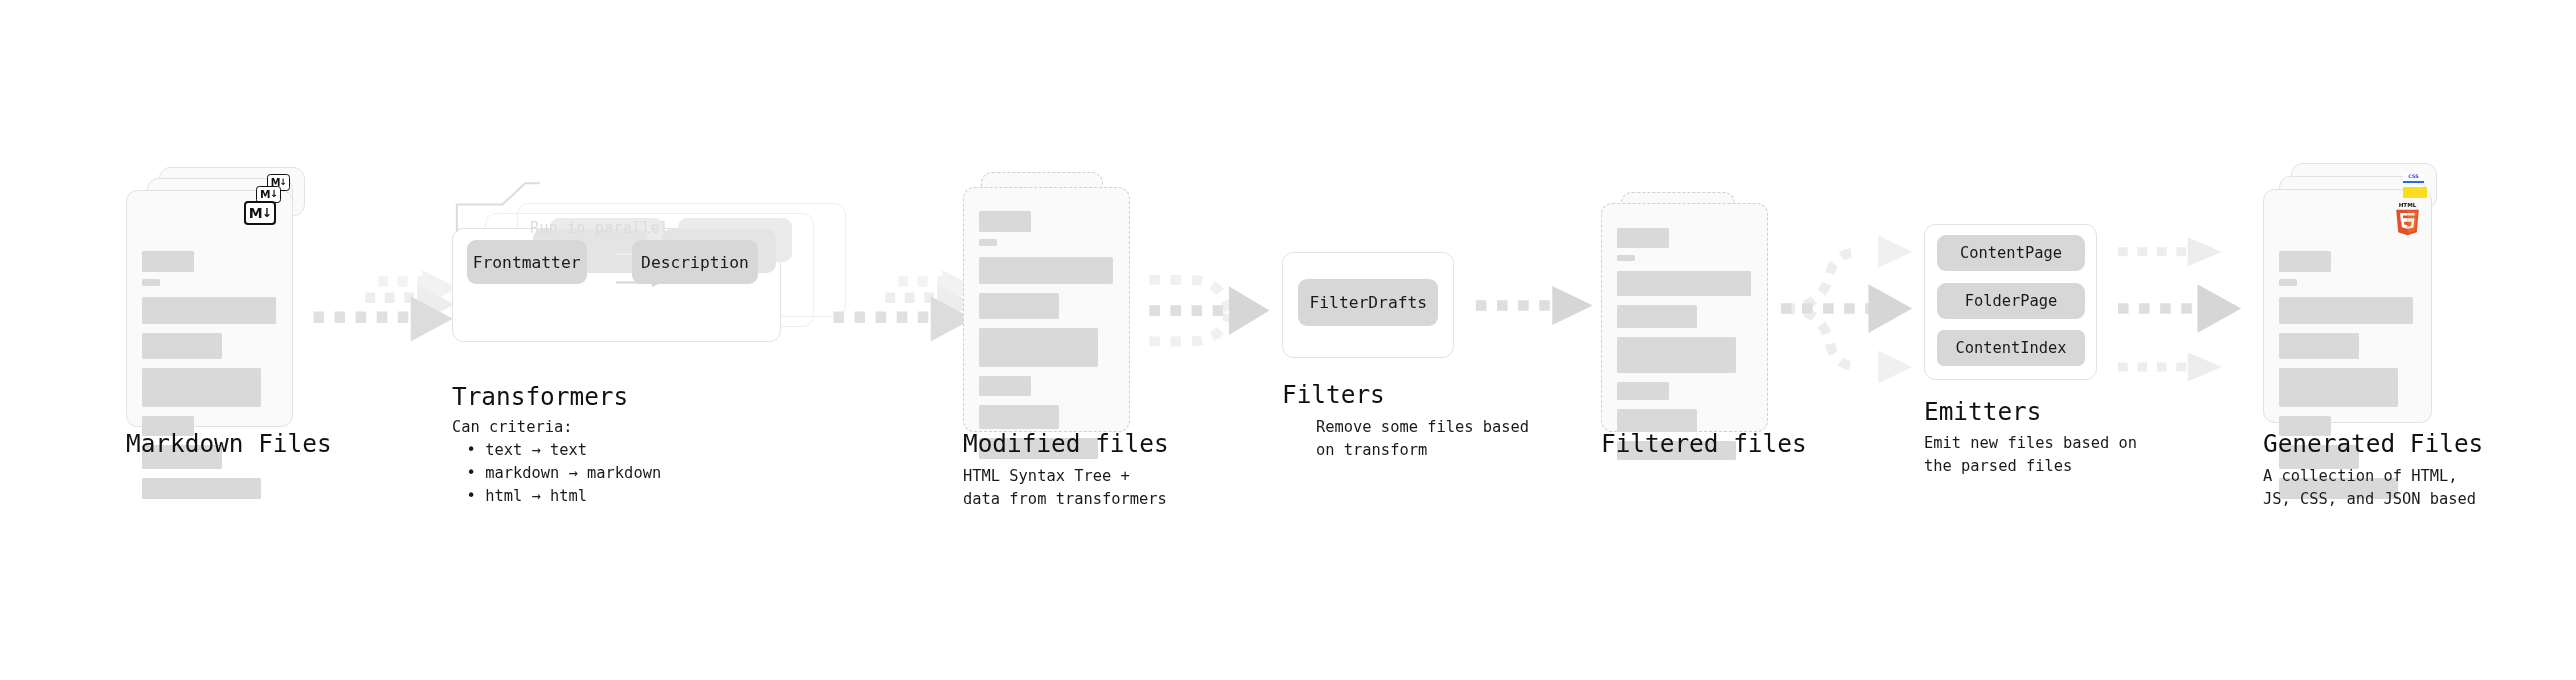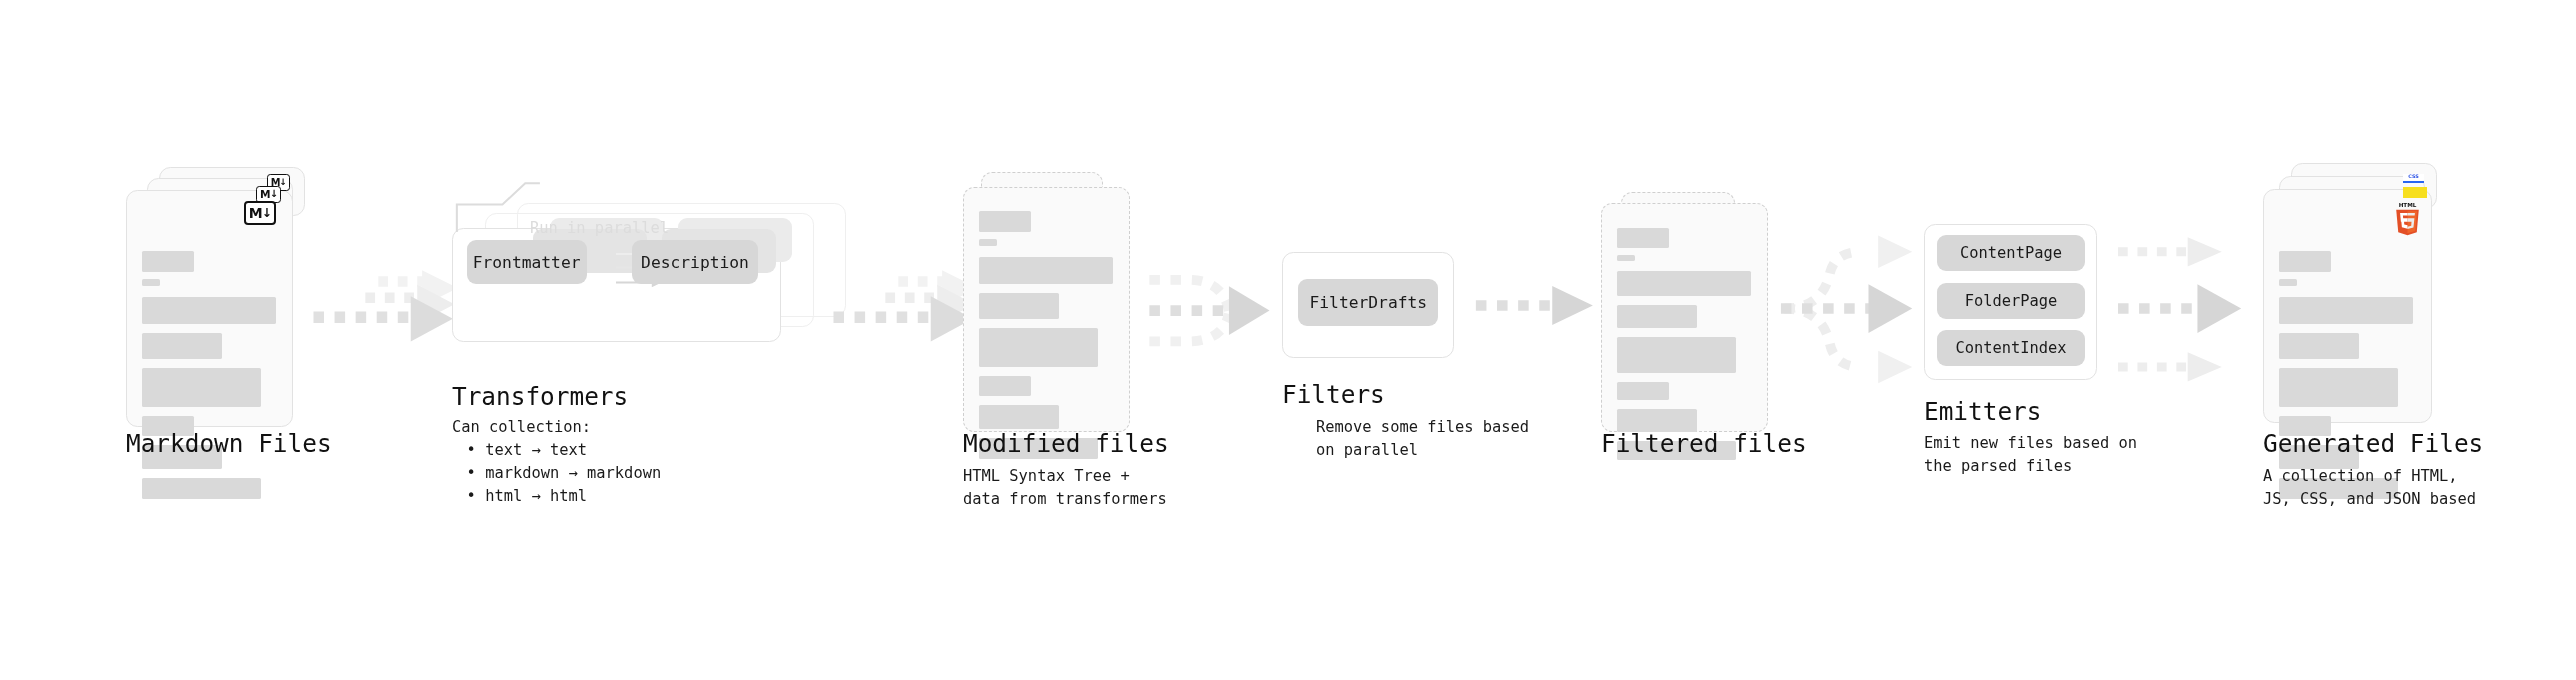--- a/index.html
+++ b/index.html
@@ -170,21 +170,21 @@
         <span>Description</span>
       </div>
 
     <svg class="arrowsvg" style="left:-4.9px;top:-14.6px;" width="106" height="57" viewBox="0 0 130 70">
       <path d="M12 64 L12 30 L68 30 L96 4 L114 4" fill="none" stroke="#dcdcdc" stroke-width="2.5"></path>
     </svg>
   </div>
   <div class="note" style="left:530px;top:199px;">Run in parallel</div>
   <div class="title" style="left:452px;top:382px;">Transformers</div>
   <div class="sub" style="left:452px;top:416px;">
-    <div>Can collection:</div>
+    <div>Can criteria:</div>
     <div class="li">• text → text</div>
     <div class="li">• markdown → markdown</div>
     <div class="li">• html → html</div>
   </div>
 
   <svg class="arrowsvg" style="left:827px;top:270px;" width="154" height="75" viewBox="0 0 190 92">
     <g stroke="#f2f2f2" stroke-width="13" stroke-dasharray="12 12" fill="none">
       <line x1="88" y1="14" x2="152" y2="14"></line>
     </g>
     <polygon points="142,0 186,22 142,44" fill="#f2f2f2"></polygon>
@@ -233,21 +233,21 @@
 
   <div class="node" style="left:1282px;top:252px;">
     <div class="pbox" style="left:0px;top:0px;width:172px;height:106px;"></div>
     <div class="chip" style="left:16.3px;top:27px;width:140px;height:47px;">
         <span>FilterDrafts</span>
       </div>
   </div>
   <div class="title" style="left:1282px;top:380px;">Filters</div>
   <div class="sub" style="left:1282px;top:416px;margin-left:34px;">
     <div>Remove some files based</div>
-    <div>on parallel</div>
+    <div>on transform</div>
   </div>
 
   <svg class="arrowsvg" style="left:1471px;top:286px;" width="130" height="39" viewBox="0 0 160 48">
     <g fill="none" stroke="#dedede" stroke-width="13" stroke-dasharray="13 13">
       <line x1="6" y1="24" x2="108" y2="24"></line>
     </g>
     <polygon points="100,0 150,24 100,48" fill="#d6d6d6"></polygon>
   </svg>
 
   <div class="node" style="left:1601px;top:192px;">
@@ -282,21 +282,21 @@
   </svg>
 
   <div class="node" style="left:1924px;top:224px;">
     <div class="pbox" style="left:0px;top:0px;width:173px;height:156px;"></div>
     <div class="chip" style="left:13px;top:11.4px;width:148px;height:36px;font-size:15.4px;">
         <span>ContentPage</span>
       </div>
     <div class="chip" style="left:13px;top:59px;width:148px;height:36px;font-size:15.4px;">
         <span>FolderPage</span>
       </div>
-    <div class="chip" style="left:13px;top:106px;width:148px;height:36px;font-size:15.4px;">
+    <div class="chip" style="left:13px;top:106px;width:148px;height:36px;font-size:15.4px;border-radius:7px;">
         <span>ContentIndex</span>
       </div>
   </div>
   <div class="title" style="left:1924px;top:397px;">Emitters</div>
   <div class="sub" style="left:1924px;top:432px;">
     <div>Emit new files based on</div>
     <div>the parsed files</div>
   </div>
 
   <svg class="arrowsvg" style="left:2113px;top:234px;" width="134" height="154" viewBox="0 0 165 190">

